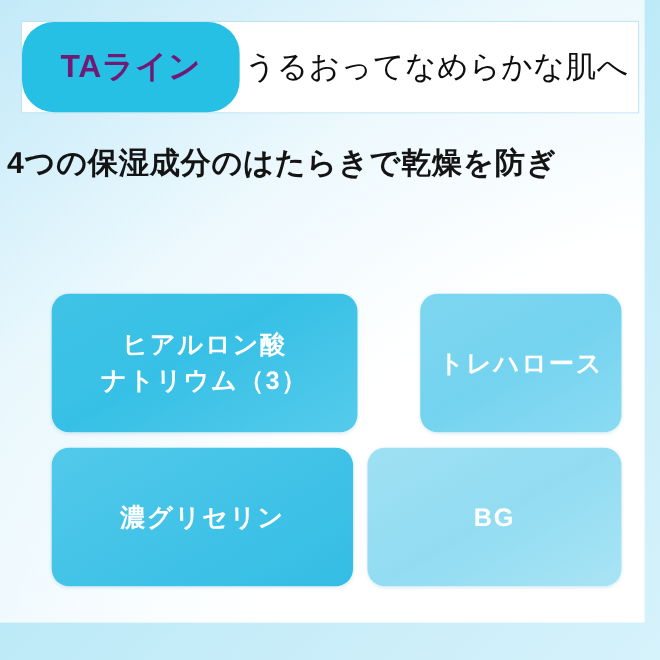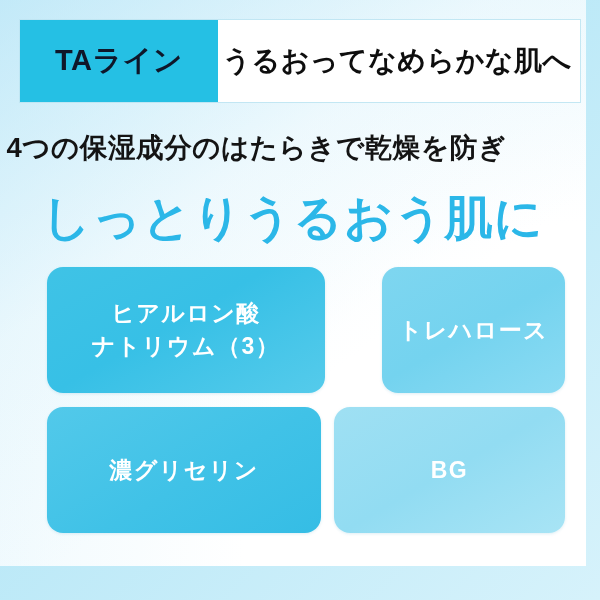--- a/index.html
+++ b/index.html
@@ -62,34 +62,35 @@
     align-items: stretch;
     box-shadow: 0 0 0 1px rgba(190, 228, 242, 0.9);
     background: #ffffff;
   }
   .header-tag {
     width: 198px;
     background: #25c0e4;
     display: flex;
     align-items: center;
     justify-content: center;
-    color: #0f172a;
+    color: #701a75;
     font-size: 29px;
     font-weight: 700;
     letter-spacing: 0.5px;
+    border-radius: 29px;
   }
   .header-title {
     flex: 1;
     background: #ffffff;
     display: flex;
     align-items: center;
     justify-content: center;
     color: #0e0e0e;
     font-size: 28px;
-    font-weight: 700;
+    font-weight: 400;
     letter-spacing: 0.5px;
     padding-right: 4px;
   }
 
   
   .sub-heading {
     position: absolute;
     left: 0;
     top: 130px;
     width: 513px;
@@ -171,21 +172,20 @@
       <div class="header-tag">
         <span>TAライン</span>
       </div>
       <div class="header-title">
         <span>うるおってなめらかな肌へ</span>
       </div>
     </div>
 
     <div class="sub-heading">4つの保湿成分のはたらきで乾燥を防ぎ</div>
 
-    <div class="main-heading">しっとりうるおう肌に</div>
 
     <div class="cards">
 
       <div class="card-row">
         <div class="card card-hyaluronic">
           <span class="card-label">
             <span class="card-label-line">ヒアルロン酸</span>
             <span class="card-label-line">ナトリウム（3）</span>
           </span>
         </div>

